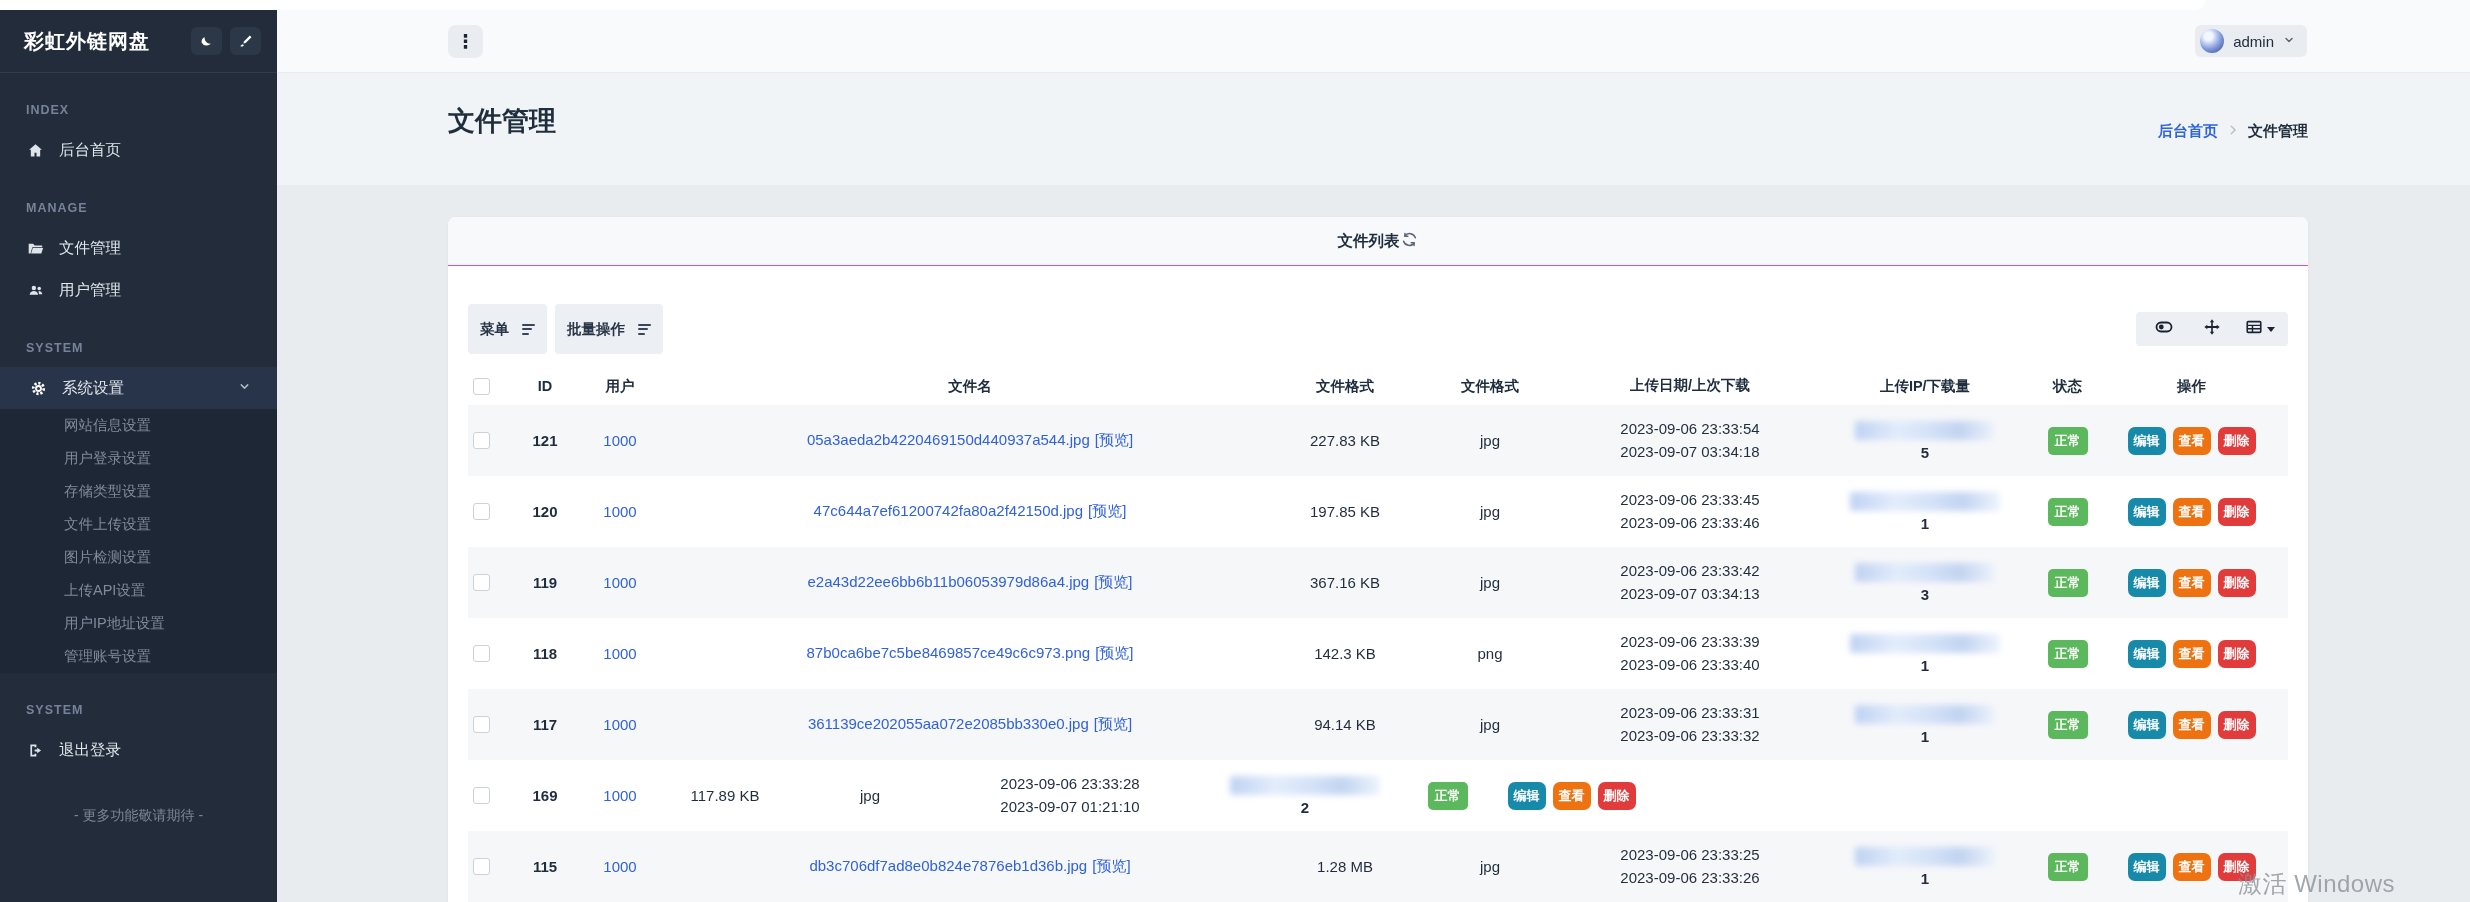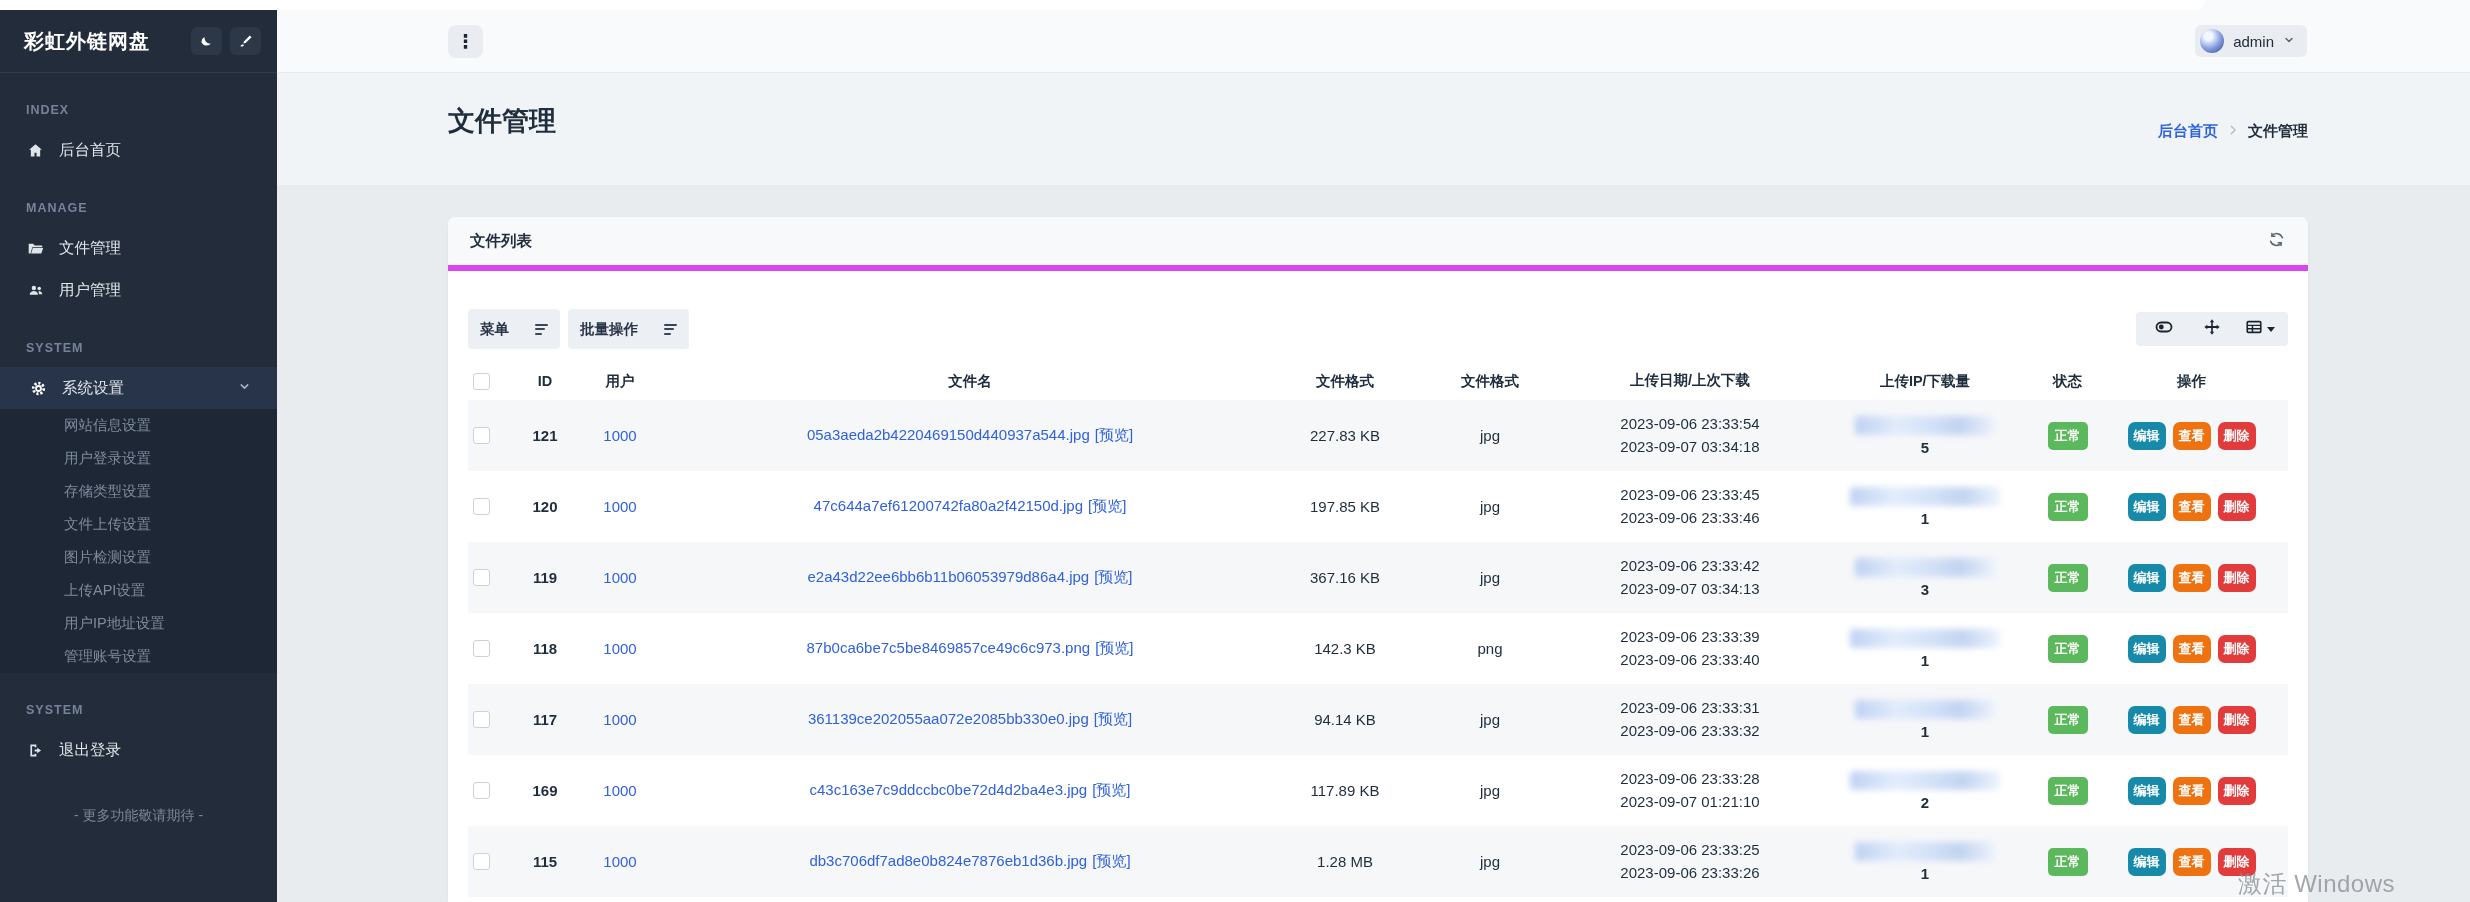--- a/index.html
+++ b/index.html
@@ -43,29 +43,29 @@
   
   .page-header{position:absolute;left:255px;top:72px;width:2215px;height:113px;background:#f1f4f6;z-index:1;}
   .page-title{position:absolute;left:193px;top:31px;font-size:27px;font-weight:bold;color:#1f2d3d;}
   .breadcrumb{position:absolute;right:162px;top:50px;display:flex;align-items:center;gap:8px;font-size:15px;}
   .bc-link{color:#2f63e0;font-weight:bold;cursor:pointer;}
   .bc-cur{color:#1f2d3d;font-weight:bold;}
 
   
   .card{position:absolute;left:448px;top:217px;width:1860px;height:685px;background:#ffffff;
         border-radius:8px 8px 0 0;box-shadow:0 1px 3px rgba(30,40,60,.06);z-index:1;}
-  .card-header{height:48px;background:#f7f9fb;border-bottom:6px solid #d946ef;border-radius:8px 8px 0 0;
-               display:flex;align-items:center;justify-content:space-between;padding:0 22px;}
+  .card-header{height:48px;background:#f7f9fb;border-bottom:1px solid #d946ef;border-radius:8px 8px 0 0;
+               display:flex;align-items:center;justify-content:center;padding:0 22px;}
   .card-title{font-size:15.5px;font-weight:bold;color:#1f2d3d;}
   .refresh-btn{cursor:pointer;display:flex;color:#5a6575;}
   .card-body{padding:38px 20px 0;}
 
   .toolbar{display:flex;align-items:center;justify-content:space-between;}
   .tb-left{display:flex;gap:8px;}
-  .btn-light{height:40px;background:#eceff3;border-radius:4px;display:inline-flex;align-items:center;gap:26px;
+  .btn-light{height:50px;background:#eceff3;border-radius:4px;display:inline-flex;align-items:center;gap:13px;
              padding:0 12px;font-size:14.5px;font-weight:bold;color:#2a3647;cursor:pointer;}
   .sort-ic{display:inline-flex;flex-direction:column;gap:2.5px;}
   .sort-ic i{display:block;height:2px;background:#39465a;border-radius:1px;}
   .sort-ic i:nth-child(1){width:13px;}.sort-ic i:nth-child(2){width:10px;}.sort-ic i:nth-child(3){width:7px;}
   .icon-group{height:34px;background:#eceff3;border-radius:4px;display:flex;align-items:center;padding:0 4px;}
   .icon-cell{width:48px;height:34px;display:flex;align-items:center;justify-content:center;gap:4px;
              cursor:pointer;color:#1b2430;}
   .caret-down{width:0;height:0;border-left:4.5px solid transparent;border-right:4.5px solid transparent;
               border-top:5.5px solid #1b2430;}
 
@@ -405,21 +405,20 @@
             <span class="act act-del">删除</span>
           </div>
         </div>
 
         <div class="tr">
           <div class="c-check">
               <span class="checkbox"></span>
             </div>
           <div class="c-id">169</div>
           <div class="c-user"><span class="link">1000</span></div>
-          <div class="c-file file-link"><span class="link">c43c163e7c9ddccbc0be72d4d2ba4e3.jpg</span><span class="link preview">[预览]</span></div>
           <div class="c-size">117.89 KB</div>
           <div class="c-format">jpg</div>
           <div class="c-date"><span>2023-09-06 23:33:28</span><br><span>2023-09-07 01:21:10</span></div>
           <div class="c-ip"><div class="blur-ip"></div><span class="dl-count">2</span></div>
           <div class="c-status"><span class="badge-ok">正常</span></div>
           <div class="c-action">
             <span class="act act-edit">编辑</span>
             <span class="act act-view">查看</span>
             <span class="act act-del">删除</span>
           </div>

